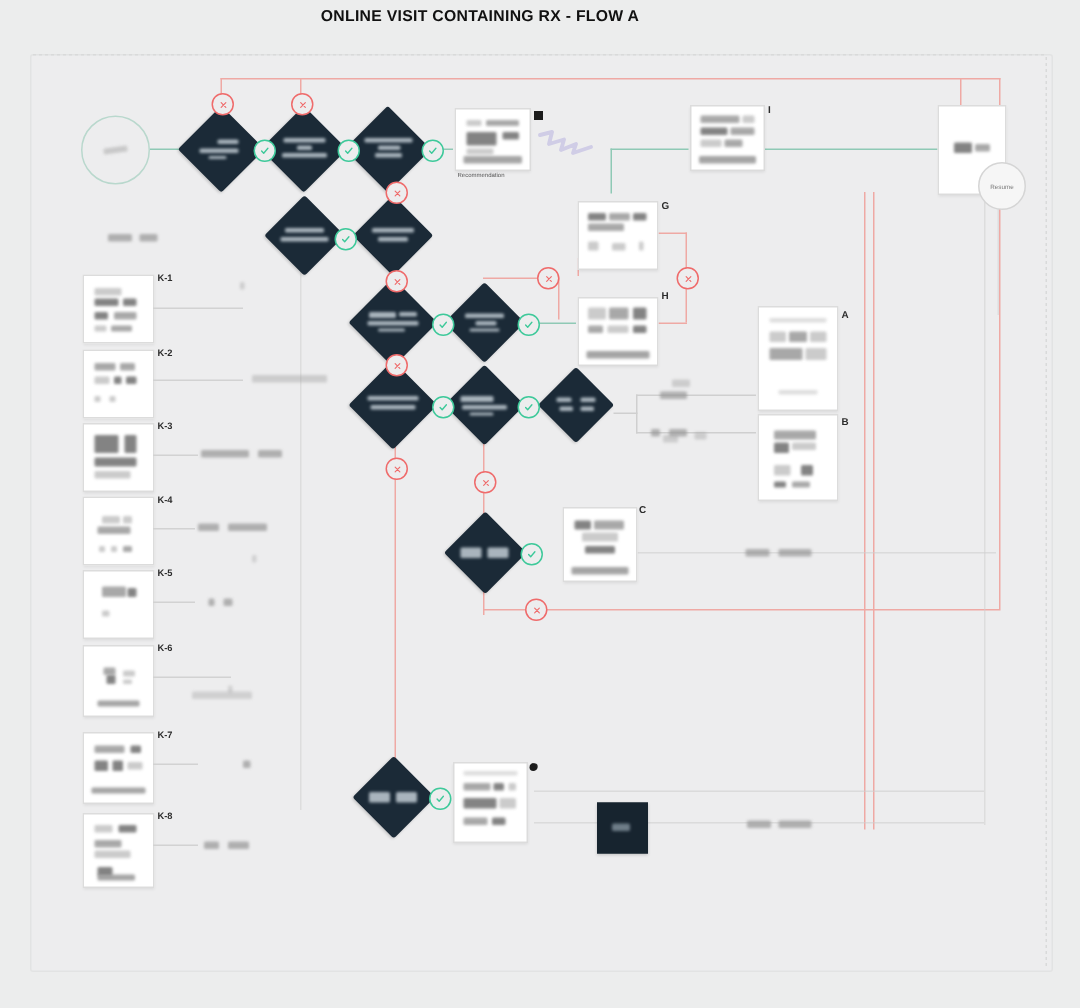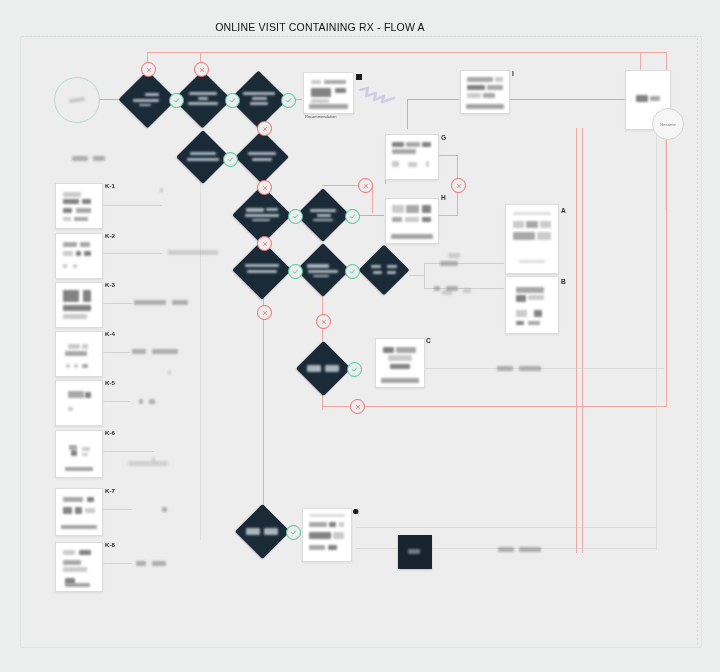--- a/index.html
+++ b/index.html
@@ -6,22 +6,22 @@
   body{
     width:720px;height:672px;overflow:hidden;
     background:#eceded;
     font-family:"Liberation Sans", sans-serif;
     -webkit-font-smoothing:antialiased;
   }
   #stage{position:relative;width:720px;height:672px;}
 
   
   .title{
-    position:absolute;left:0;top:21px;width:640px;text-align:center;
-    font-size:10.5px;font-weight:normal;letter-spacing:.2px;color:#111;
+    position:absolute;left:0;top:5px;width:640px;text-align:center;
+    font-size:10.5px;font-weight:bold;letter-spacing:.2px;color:#111;
   }
 
   
   .canvas-frame{
     position:absolute;left:20px;top:36px;width:680px;height:610px;
     border:1px solid #e2e3e3;background:#ededee;border-radius:2px;
   }
   .frame-dash-top{
     position:absolute;left:22px;top:36px;width:676px;height:1px;
     background:repeating-linear-gradient(to right,#d9dada 0 2px,transparent 2px 4px);

